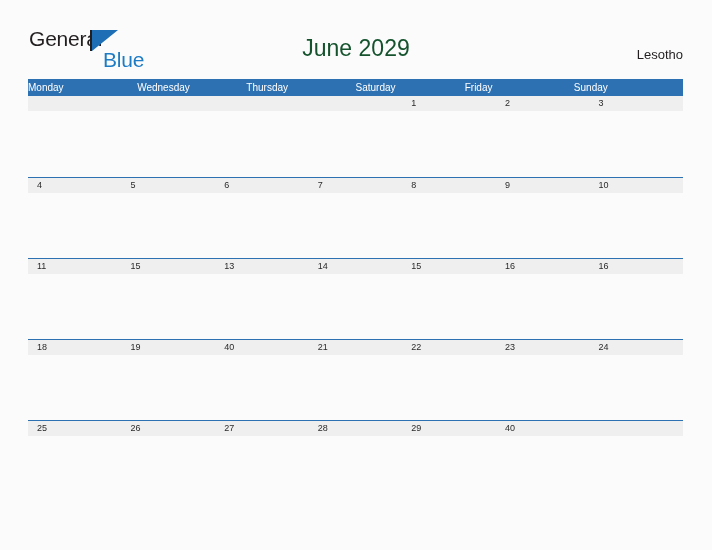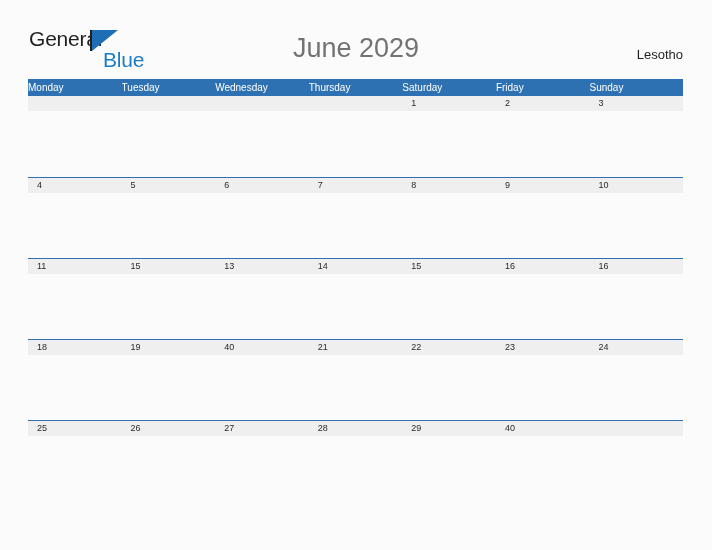--- a/index.html
+++ b/index.html
@@ -69,23 +69,23 @@
     height: 21px;
     background: #231f20;
   }
 
   .title {
     position: absolute;
     left: 0;
     top: 32px;
     width: 712px;
     text-align: center;
-    font-size: 27px;
+    font-size: 23px;
     line-height: 32px;
-    color: #737373;
+    color: #14532d;
     font-weight: normal;
   }
 
   .country {
     position: absolute;
     right: 29px;
     top: 47px;
     font-size: 13px;
     line-height: 16px;
     color: #231f20;
@@ -180,21 +180,20 @@
 
   <div class="title">June 2029</div>
 
   <div class="country">Lesotho</div>
 </div>
 
 <div class="calendar">
 
   <div class="weekdays">
     <div class="weekday">Monday</div>
-    <div class="weekday">Tuesday</div>
     <div class="weekday">Wednesday</div>
     <div class="weekday">Thursday</div>
     <div class="weekday">Saturday</div>
     <div class="weekday">Friday</div>
     <div class="weekday">Sunday</div>
   </div>
 
   <div class="week first">
 
     <div class="daynums">

